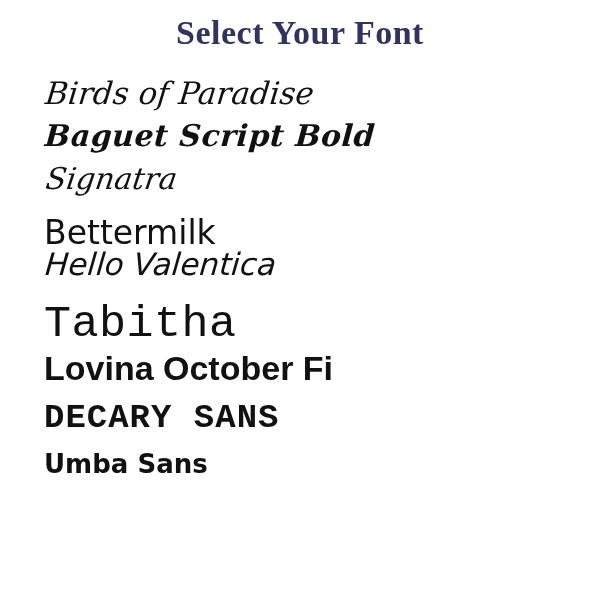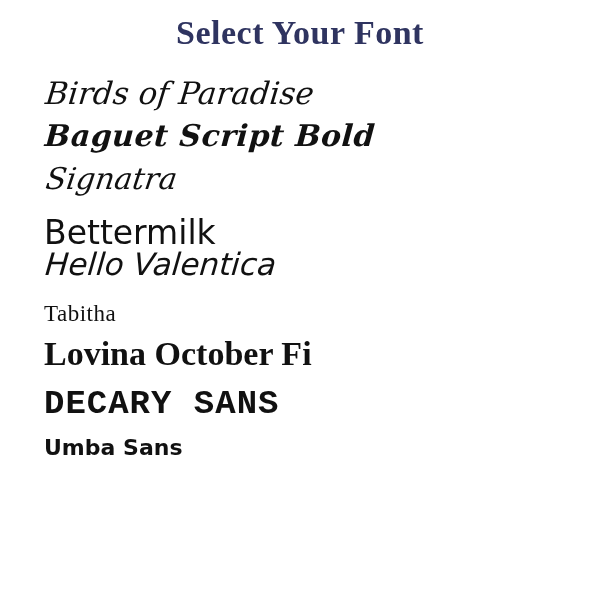--- a/index.html
+++ b/index.html
@@ -82,42 +82,42 @@
   .s-hello {
     font-family: "DejaVu Sans", sans-serif;
     font-size: 31px;
     font-style: italic;
     letter-spacing: 0px;
     margin-bottom: 22px;
     transform: skewX(-5deg);
     transform-origin: left bottom;
   }
   .s-tabitha {
-    font-family: Liberation Serif, serif;
-    font-size: 23px;
+    font-family: Liberation Mono, monospace;
+    font-size: 45px;
     letter-spacing: 0.5px;
-    margin-bottom: 12px;
+    margin-bottom: 4px;
   }
   .s-lovina {
-    font-family: Liberation Serif, serif;
+    font-family: Liberation Sans, sans-serif;
     font-size: 34px;
     font-weight: bold;
     letter-spacing: 0px;
     margin-bottom: 16px;
   }
   .s-decary {
     font-family: Liberation Mono, monospace;
     font-size: 34px;
     font-weight: bold;
     letter-spacing: 1px;
     margin-bottom: 16px;
   }
   .s-umba {
     font-family: "DejaVu Sans", sans-serif;
-    font-size: 22px;
+    font-size: 26px;
     font-weight: bold;
     letter-spacing: 0px;
     margin-bottom: 0px;
   }
 </style>
 </head>
 <body>
 
 <div class="page">
 

